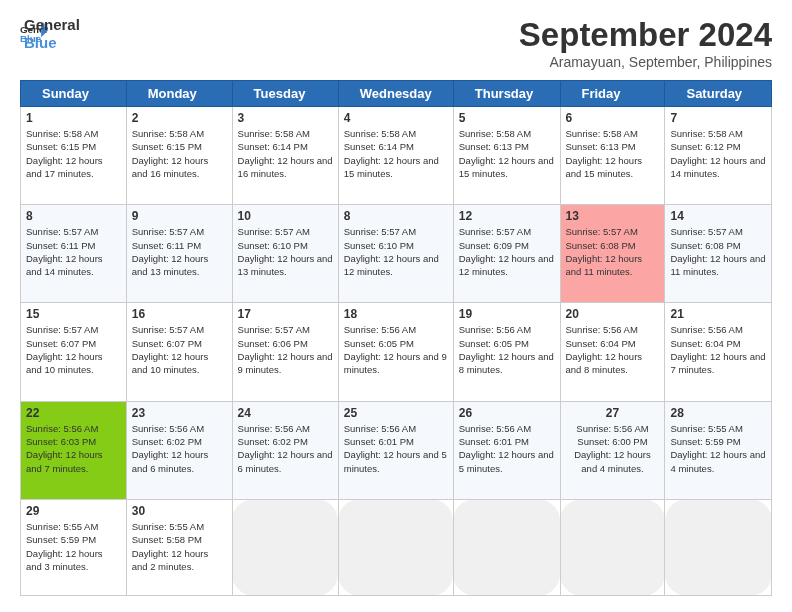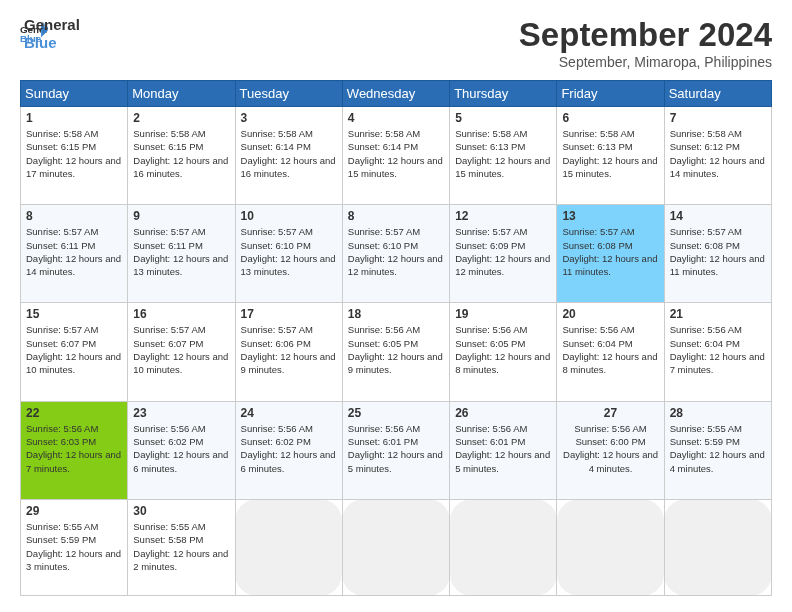--- a/index.html
+++ b/index.html
@@ -46,22 +46,22 @@
     }
     .calendar-table {
       width: 100%;
       border-collapse: collapse;
       flex: 1;
     }
     .calendar-table th {
       background: #2a6db5;
       color: white;
       font-size: 13px;
-      font-weight: normal;
-      padding: 5px 4px;
+      font-weight: bold;
+      padding: 5px 21px;
       text-align: left;
       border: 1px solid #1a5a9a;
     }
     .calendar-table td {
       border: 1px solid #ccc;
       vertical-align: top;
       padding: 4px 5px;
       font-size: 9.5px;
       color: #333;
       width: calc(100% / 7);
@@ -100,21 +100,21 @@
         <polygon points="30,5 40,15 30,25" fill="#4a90d9"></polygon>
         <polygon points="32,2 42,12 32,22" fill="#2a6db5" opacity="0.6"></polygon>
       </svg>
       <div style="display:flex;flex-direction:column;line-height:1.2;font-size:15px;font-weight:bold;margin-left:-28px;">
         <span style="color:#333;">General</span>
         <span style="color:#4a90d9;">Blue</span>
       </div>
     </div>
     <div class="title-section">
       <div class="month-title">September 2024</div>
-      <div class="location">September, Mimaropa, Philippines</div>
+      <div class="location">Aramayuan, September, Philippines</div>
     </div>
   </div>
 
   <table class="calendar-table">
     <thead>
       <tr>
         <th>Sunday</th>
         <th>Monday</th>
         <th>Tuesday</th>
         <th>Wednesday</th>
@@ -168,21 +168,21 @@
             <div class="day-info">Sunrise: 5:57 AM<br>Sunset: 6:10 PM<br>Daylight: 12 hours and 13 minutes.</div>
           </td>
           <td style="background: rgb(245, 248, 252);">
             <span class="day-num">8</span>
             <div class="day-info">Sunrise: 5:57 AM<br>Sunset: 6:10 PM<br>Daylight: 12 hours and 12 minutes.</div>
           </td>
           <td style="background: rgb(245, 248, 252);">
             <span class="day-num">12</span>
             <div class="day-info">Sunrise: 5:57 AM<br>Sunset: 6:09 PM<br>Daylight: 12 hours and 12 minutes.</div>
           </td>
-          <td style="background: #7dd3fc;">
+          <td style="background: #fca5a5;">
             <span class="day-num">13</span>
             <div class="day-info">Sunrise: 5:57 AM<br>Sunset: 6:08 PM<br>Daylight: 12 hours and 11 minutes.</div>
           </td>
           <td style="background: rgb(245, 248, 252);">
             <span class="day-num">14</span>
             <div class="day-info">Sunrise: 5:57 AM<br>Sunset: 6:08 PM<br>Daylight: 12 hours and 11 minutes.</div>
           </td>
         </tr>
         <tr>
           <td>

